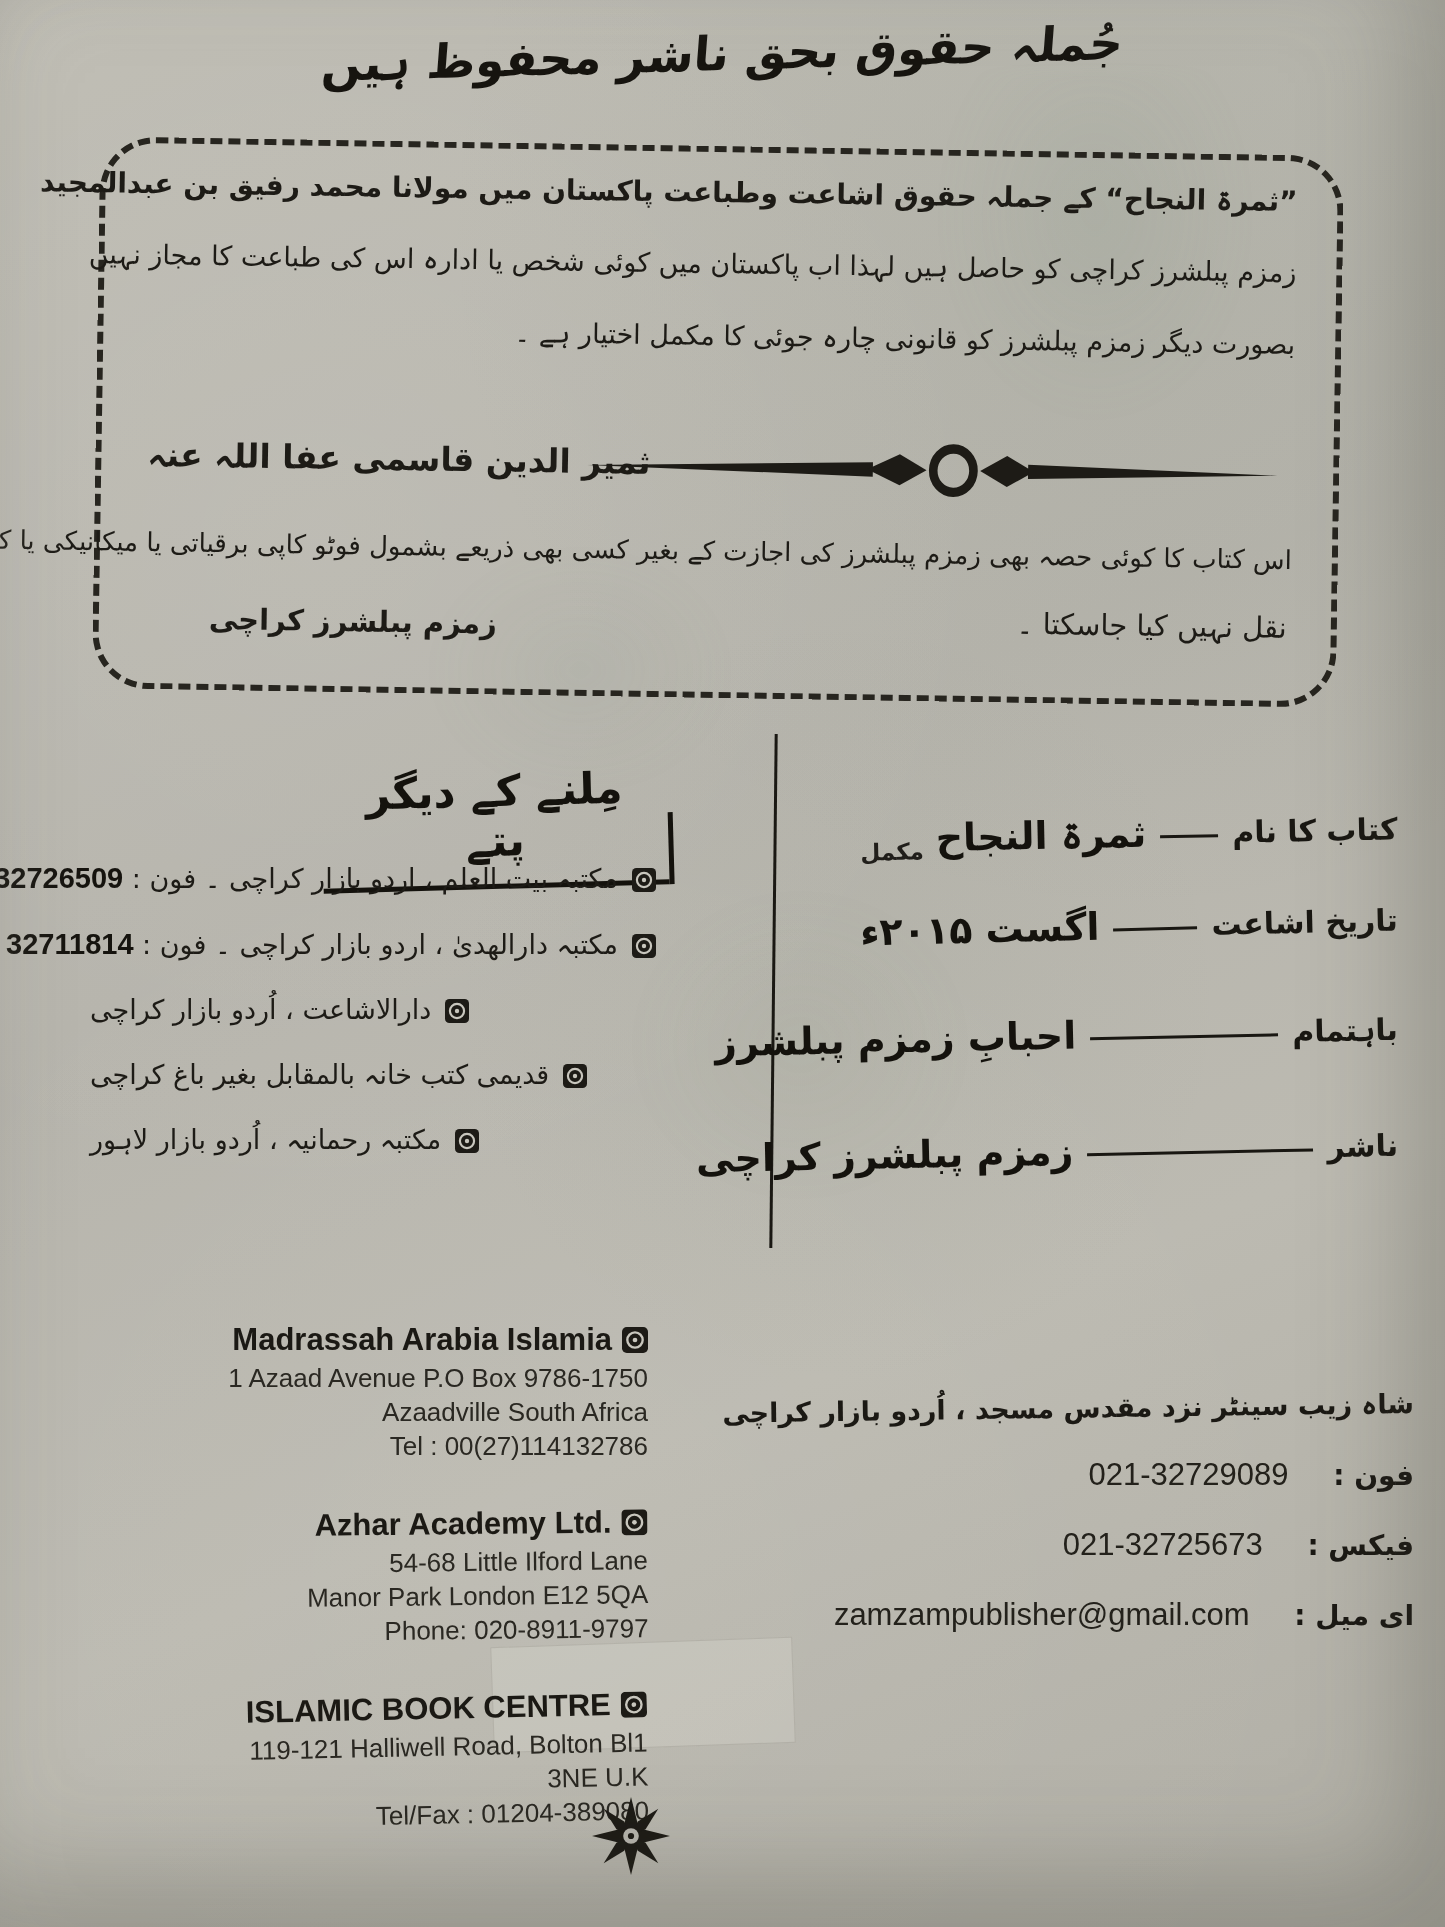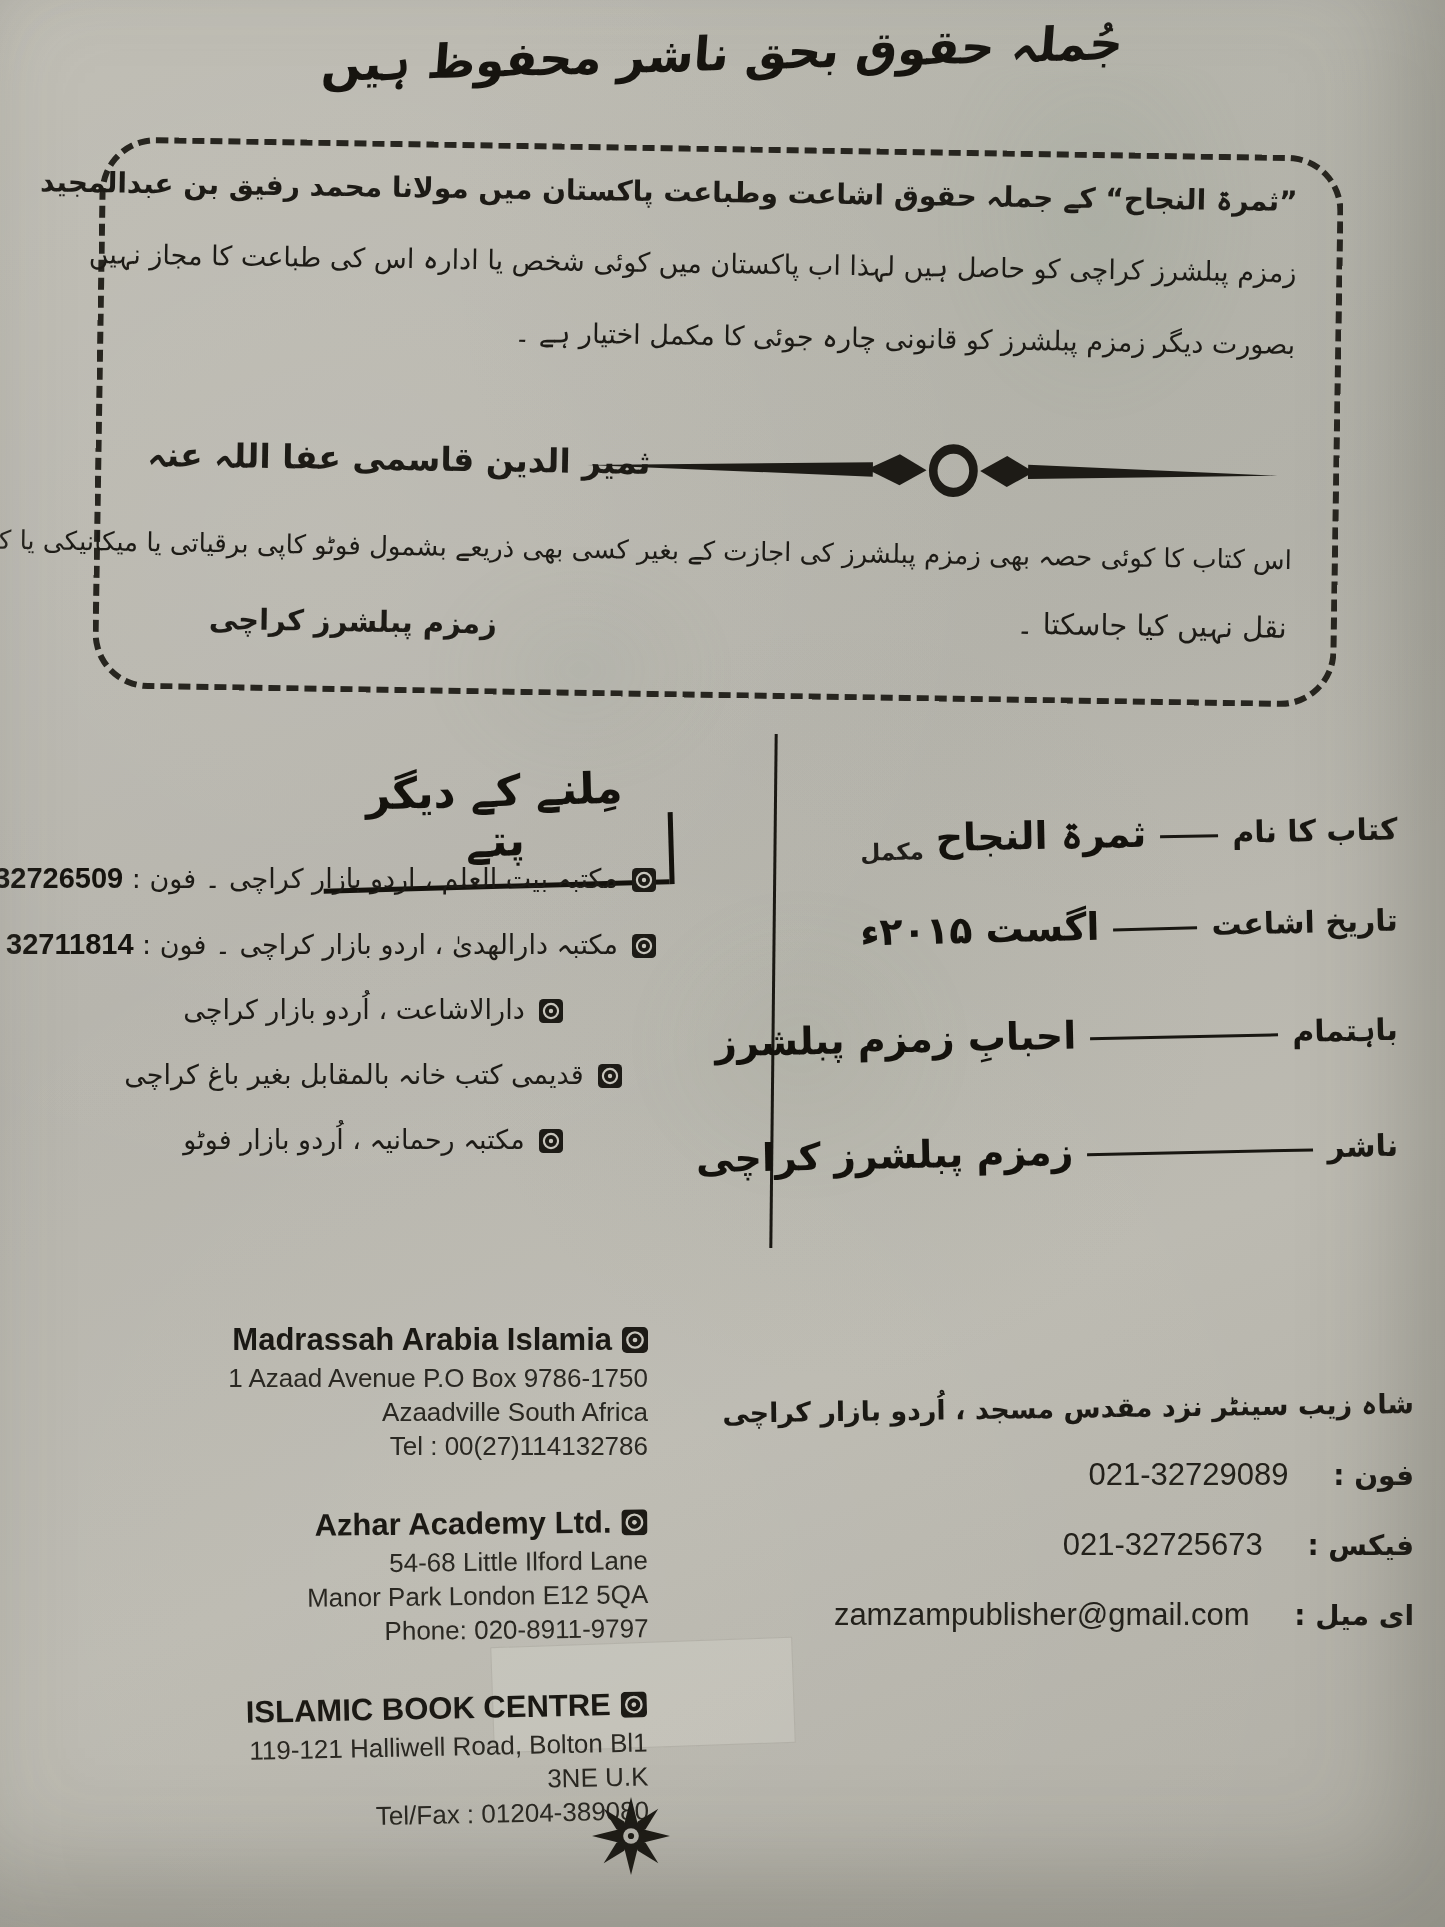--- a/index.html
+++ b/index.html
@@ -44,21 +44,21 @@
   .cb-bottom{position:absolute;top:450px;left:40px;right:40px;height:60px;}
   .naql{position:absolute;right:4px;top:0;font-size:29px;white-space:nowrap;}
   .pubmark{position:absolute;left:70px;top:8px;font-size:29px;font-weight:bold;white-space:nowrap;}
 
   .stk-heading{position:absolute;left:322px;top:766px;width:330px;text-align:center;
       font-size:43px;font-weight:bold;direction:rtl;color:#14120d;
       border-bottom:5px solid #14120d;padding:0 8px 18px 8px;transform:rotate(-1.6deg);}
   .stk-heading::after{content:"";position:absolute;right:-5px;bottom:-5px;width:5px;height:72px;background:#14120d;}
 
   .stk-list{position:absolute;left:90px;top:862px;width:566px;direction:rtl;}
-  .stk-item{position:relative;margin-bottom:30px;text-align:center;font-size:27px;
+  .stk-item{position:relative;margin-bottom:30px;text-align:left;font-size:27px;
       white-space:nowrap;color:#1d1b16;}
   .stk-item .ros{display:inline-block;vertical-align:-4px;margin-left:14px;}
   .stk-phone{font-family:"Liberation Sans",sans-serif;font-weight:bold;font-size:29px;color:#15130e;}
 
   .col-divider{position:absolute;left:772px;top:734px;width:3px;height:514px;
       background:#1a1813;transform:rotate(0.6deg);}
 
   .details{position:absolute;left:788px;top:800px;width:610px;direction:rtl;}
   .d-row{position:absolute;right:0;display:flex;align-items:center;white-space:nowrap;}
   .d-r1{top:8px;transform:rotate(-1.2deg);}
@@ -148,21 +148,21 @@
           <rect width="22" height="22" rx="4" fill="#1d1b16"></rect>
           <circle cx="11" cy="11" r="6.5" fill="none" stroke="#c8c6bd" stroke-width="2"></circle>
           <circle cx="11" cy="11" r="2" fill="#c8c6bd"></circle>
         </svg></span><span>قدیمی کتب خانہ بالمقابل بغیر باغ کراچی</span>
   </div>
   <div class="stk-item">
     <span class="ros"><svg width="24" height="24" viewBox="0 0 22 22">
           <rect width="22" height="22" rx="4" fill="#1d1b16"></rect>
           <circle cx="11" cy="11" r="6.5" fill="none" stroke="#c8c6bd" stroke-width="2"></circle>
           <circle cx="11" cy="11" r="2" fill="#c8c6bd"></circle>
-        </svg></span><span>مکتبہ رحمانیہ ، اُردو بازار فوٹو</span>
+        </svg></span><span>مکتبہ رحمانیہ ، اُردو بازار لاہور</span>
   </div>
 </div>
 
 <div class="col-divider"></div>
 
 <div class="details">
   <div class="d-row d-r1">
     <span class="d-label">کتاب کا نام</span>
     <span class="d-conn w60"></span>
     <span class="d-value">ثمرۃ النجاح</span>

